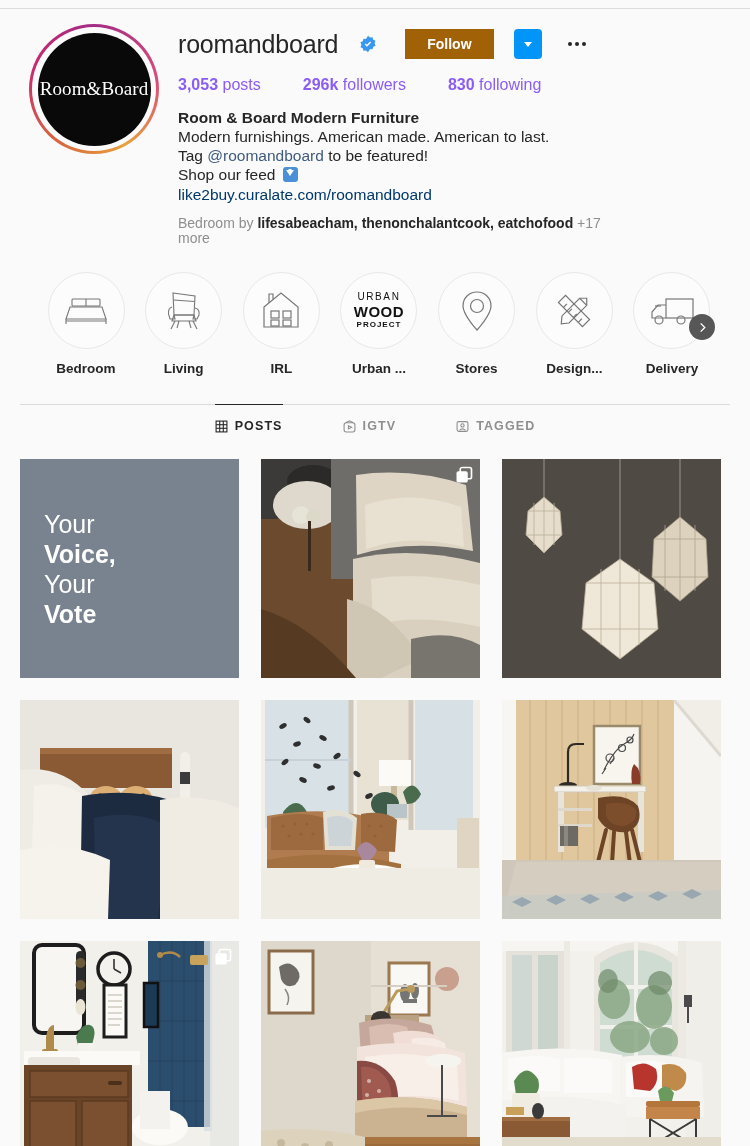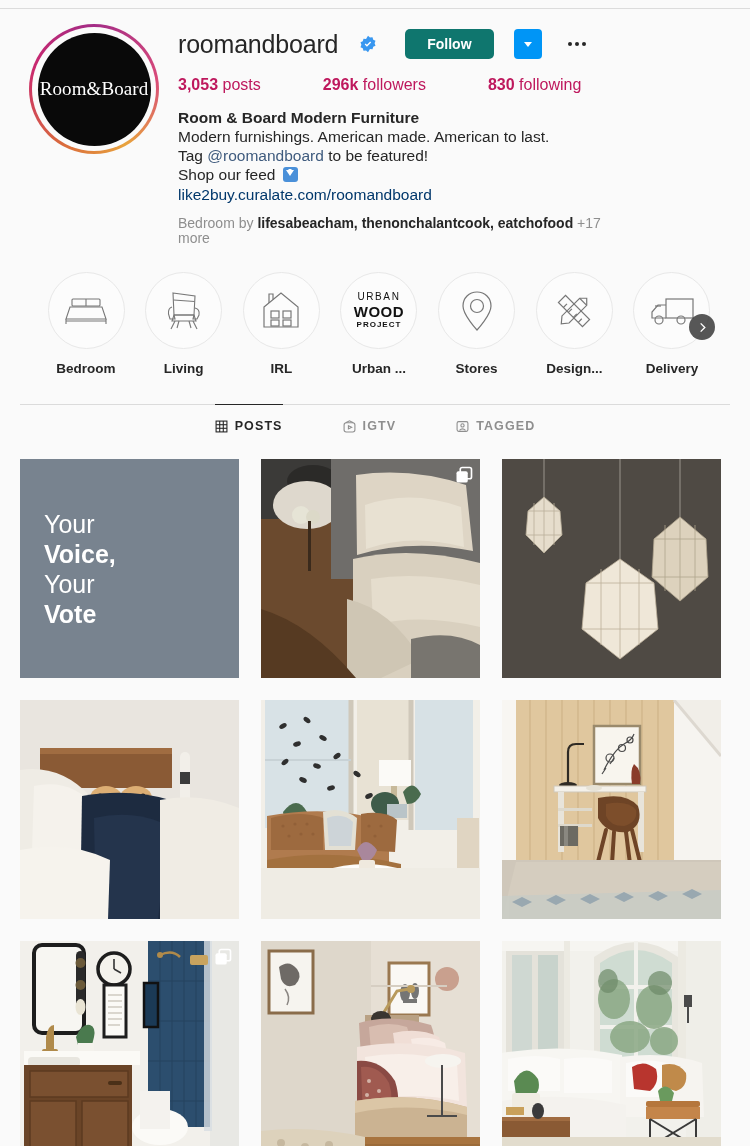--- a/index.html
+++ b/index.html
@@ -30,33 +30,33 @@
   .avatar-text {
     color:#fff; font-family: "Liberation Serif", serif; font-size: 19px;
     letter-spacing: 0.1px; white-space: nowrap;
   }
 
   .info { flex: 1; padding-left: 8px; padding-top: 8px; }
   .row-name { display:flex; align-items:center; gap: 12px; height: 32px; }
   .username { font-size: 25px; color:#262626; font-weight: 400; letter-spacing: -0.2px; }
   .verified { width:18px; height:18px; margin-left:9px; display:block; }
   .btn-follow {
-    margin-left: 16px; background:#0f766e; color:#fff; border:none; border-radius:5px;
+    margin-left: 16px; background:#a16207; color:#fff; border:none; border-radius:0;
     font-size: 14px; font-weight: bold; padding: 0 22px; height: 30px; line-height: 30px;
     font-family: "Liberation Sans", sans-serif; cursor:pointer;
   }
   .btn-caret {
     margin-left: 8px; background:#0095f6; border:none; border-radius:4px;
     width: 28px; height: 30px; display:flex; align-items:center; justify-content:center; cursor:pointer;
   }
   .caret { width:0;height:0;border-left:4px solid transparent;border-right:4px solid transparent;border-top:5px solid #fff; }
   .btn-more { margin-left: 14px; display:flex; align-items:center; gap:3px; cursor:pointer; height:30px; }
   .dot { width:4px;height:4px;border-radius:50%;background:#262626; }
 
-  .stats { display:flex; margin-top: 16px; font-size: 16px; color:#be185d;gap:20px; }
+  .stats { display:flex; margin-top: 16px; font-size: 16px; color:#8b5cf6; }
   .stat { margin-right: 42px; }
   .stat b { font-weight: bold; }
 
   .bio { margin-top: 14px; font-size: 15.5px; line-height: 19px; color:#262626; }
   .bio-name { font-weight: bold; }
   .bio-line { white-space: nowrap; }
   .mention { color:#3f5b7e; }
   .emoji-dl {
     display:inline-block; width:15px; height:15px; border-radius:3px; background:#4a90d9;
     position:relative; vertical-align:-2px; margin-left:3px;

